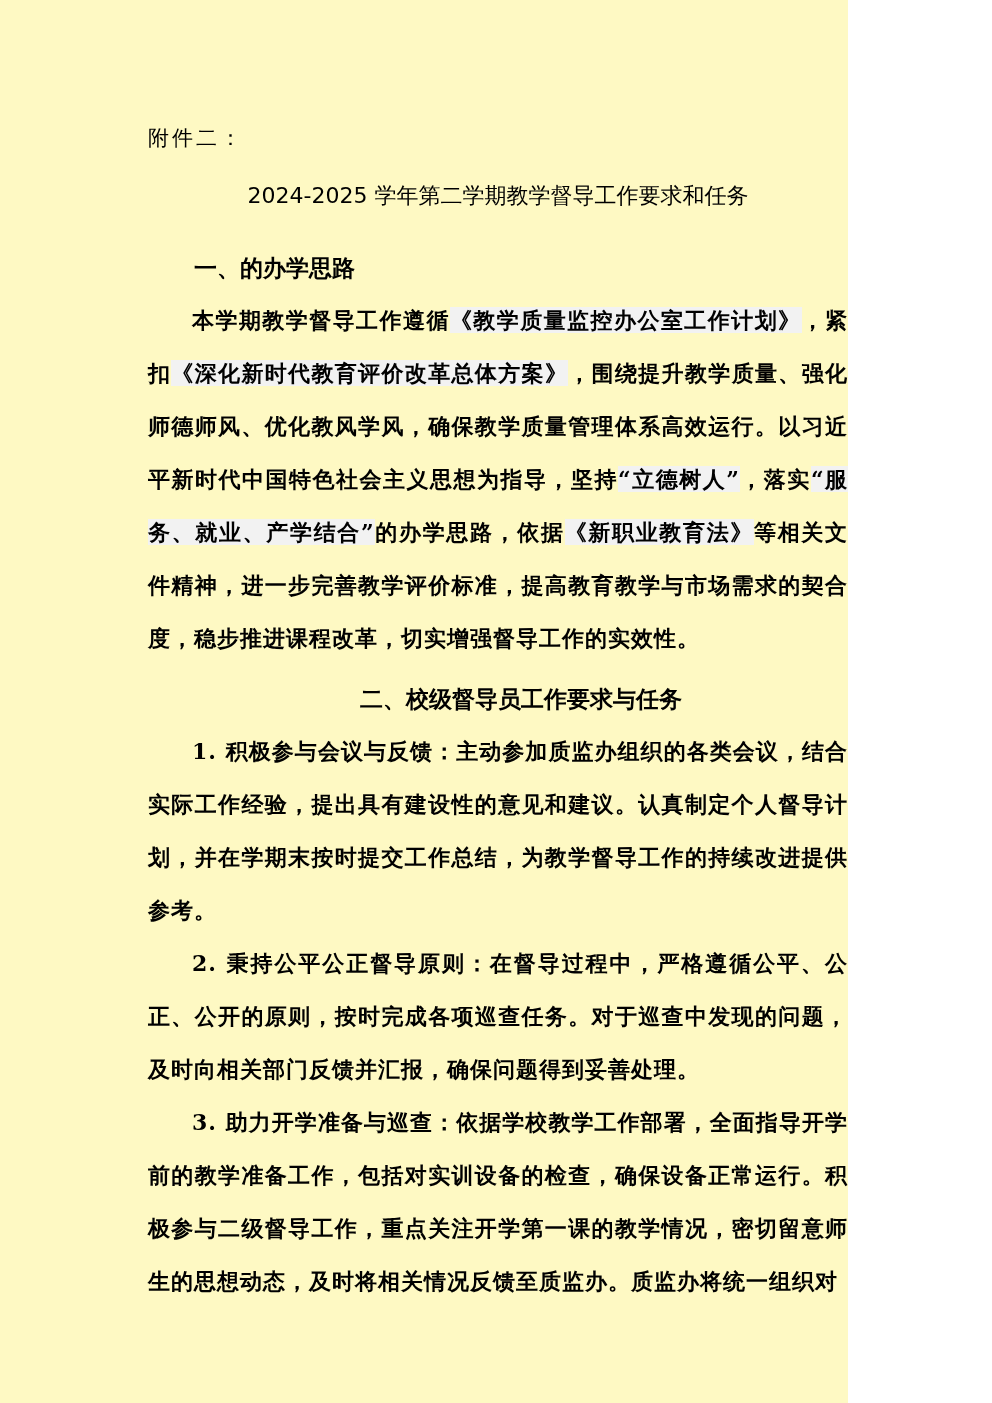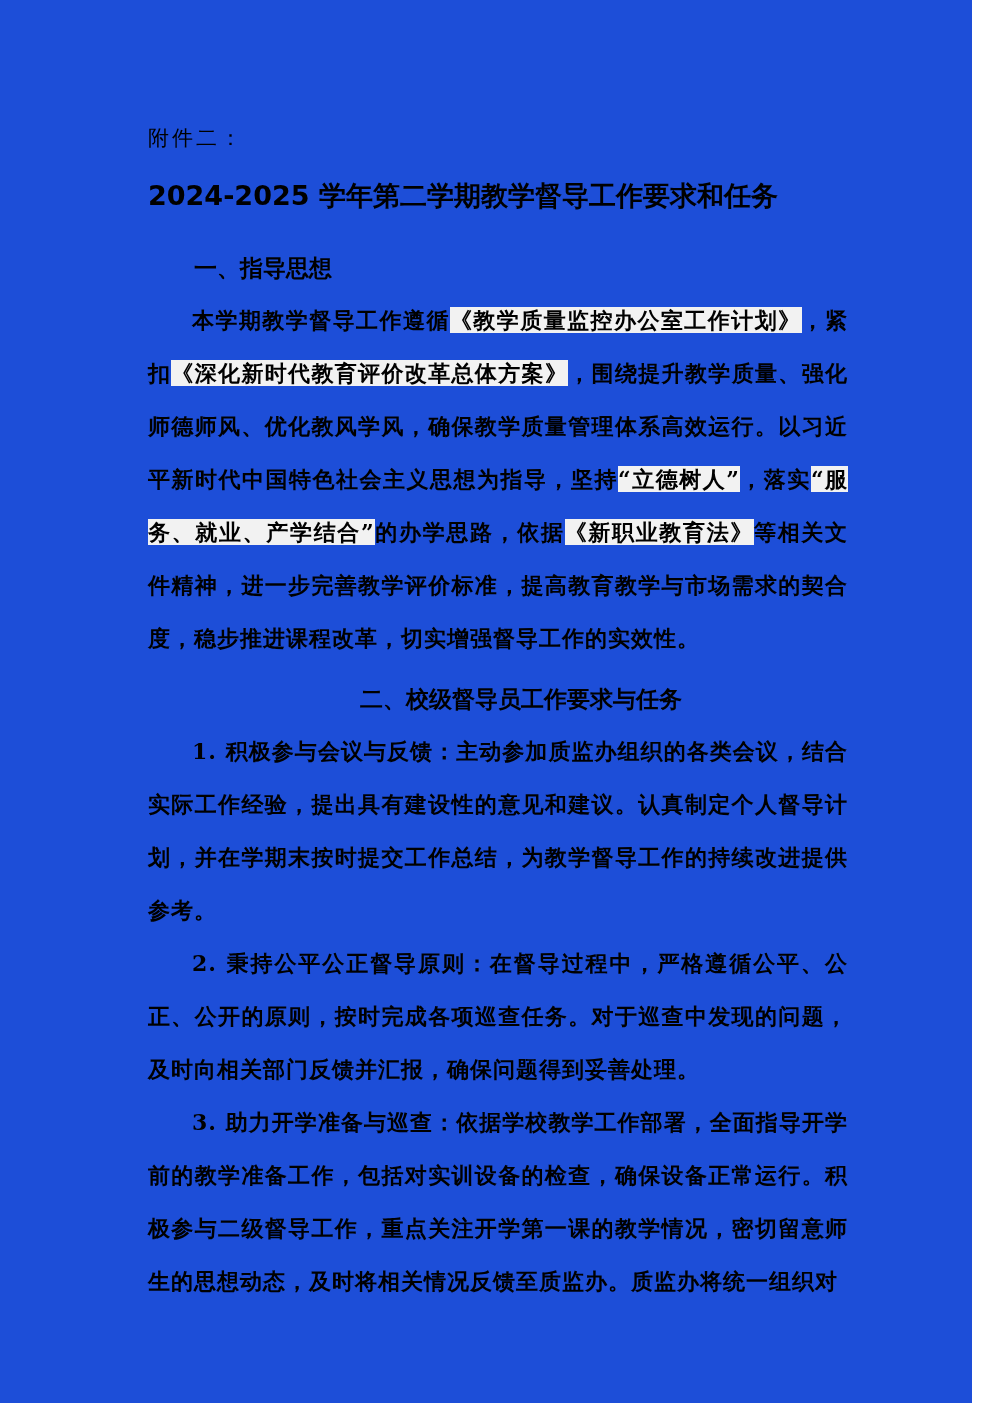--- a/index.html
+++ b/index.html
@@ -4,41 +4,41 @@
 <style>
   html, body { margin: 0; padding: 0; }
   body {
     width: 992px; height: 1403px;
     background: #ffffff;
     color: #000000;
     font-family: "DejaVu Serif", "Liberation Serif", serif;
   }
   .page {
     position: relative;
-    width: 972px; height: 1403px;
-    background: #1d4ed8;
+    width: 848px; height: 1403px;
+    background: #fef9c3;
     overflow: hidden;
   }
   .content {
     position: absolute;
     left: 148px; top: 0;
     width: 700px;
   }
   .attachment {
     margin-top: 122px;
     font-size: 21px;
     line-height: 32px;
     letter-spacing: 3px;
   }
   .title {
     margin-top: 22px;
-    text-align: left;
+    text-align: center;
     font-family: "DejaVu Sans", "Liberation Sans", sans-serif;
-    font-weight: bold;
-    font-size: 27px;
+    font-weight: normal;
+    font-size: 22px;
     line-height: 40px;
   }
   .heading {
     margin-top: 34px;
     margin-bottom: 8px;
     text-indent: 2em;
     font-family: "DejaVu Sans", "Liberation Sans", sans-serif;
     font-weight: bold;
     font-size: 23px;
     line-height: 36px;
@@ -60,21 +60,21 @@
 </head>
 <body>
 
 <div class="page">
   <div class="content">
 
     <div class="attachment">附件二：</div>
 
     <div class="title">2024-2025 学年第二学期教学督导工作要求和任务</div>
 
-    <div class="heading">一、指导思想</div>
+    <div class="heading">一、的办学思路</div>
 
     <p class="para"><span>本学期教学督导工作遵循</span><span style="background: rgb(242, 242, 242);">《教学质量监控办公室工作计划》</span><span>，紧扣</span><span style="background: rgb(242, 242, 242);">《深化新时代教育评价改革总体方案》</span><span>，围绕提升教学质量、强化师德师风、优化教风学风，确保教学质量管理体系高效运行。以习近平新时代中国特色社会主义思想为指导，坚持</span><span style="background: rgb(242, 242, 242);">“立德树人”</span><span>，落实</span><span style="background: rgb(242, 242, 242);">“服务、就业、产学结合”</span><span>的办学思路，依据</span><span style="background: rgb(242, 242, 242);">《新职业教育法》</span><span>等相关文件精神，进一步完善教学评价标准，提高教育教学与市场需求的契合度，稳步推进课程改革，切实增强督导工作的实效性。</span></p>
 
     <div class="heading second">二、校级督导员工作要求与任务</div>
 
     <p class="para"><span>1. 积极参与会议与反馈：主动参加质监办组织的各类会议，结合实际工作经验，提出具有建设性的意见和建议。认真制定个人督导计划，并在学期末按时提交工作总结，为教学督导工作的持续改进提供参考。</span></p>
 
     <p class="para"><span>2. 秉持公平公正督导原则：在督导过程中，严格遵循公平、公正、公开的原则，按时完成各项巡查任务。对于巡查中发现的问题，及时向相关部门反馈并汇报，确保问题得到妥善处理。</span></p>
 
     <p class="para"><span>3. 助力开学准备与巡查：依据学校教学工作部署，全面指导开学前的教学准备工作，包括对实训设备的检查，确保设备正常运行。积极参与二级督导工作，重点关注开学第一课的教学情况，密切留意师生的思想动态，及时将相关情况反馈至质监办。质监办将统一组织对</span></p>

